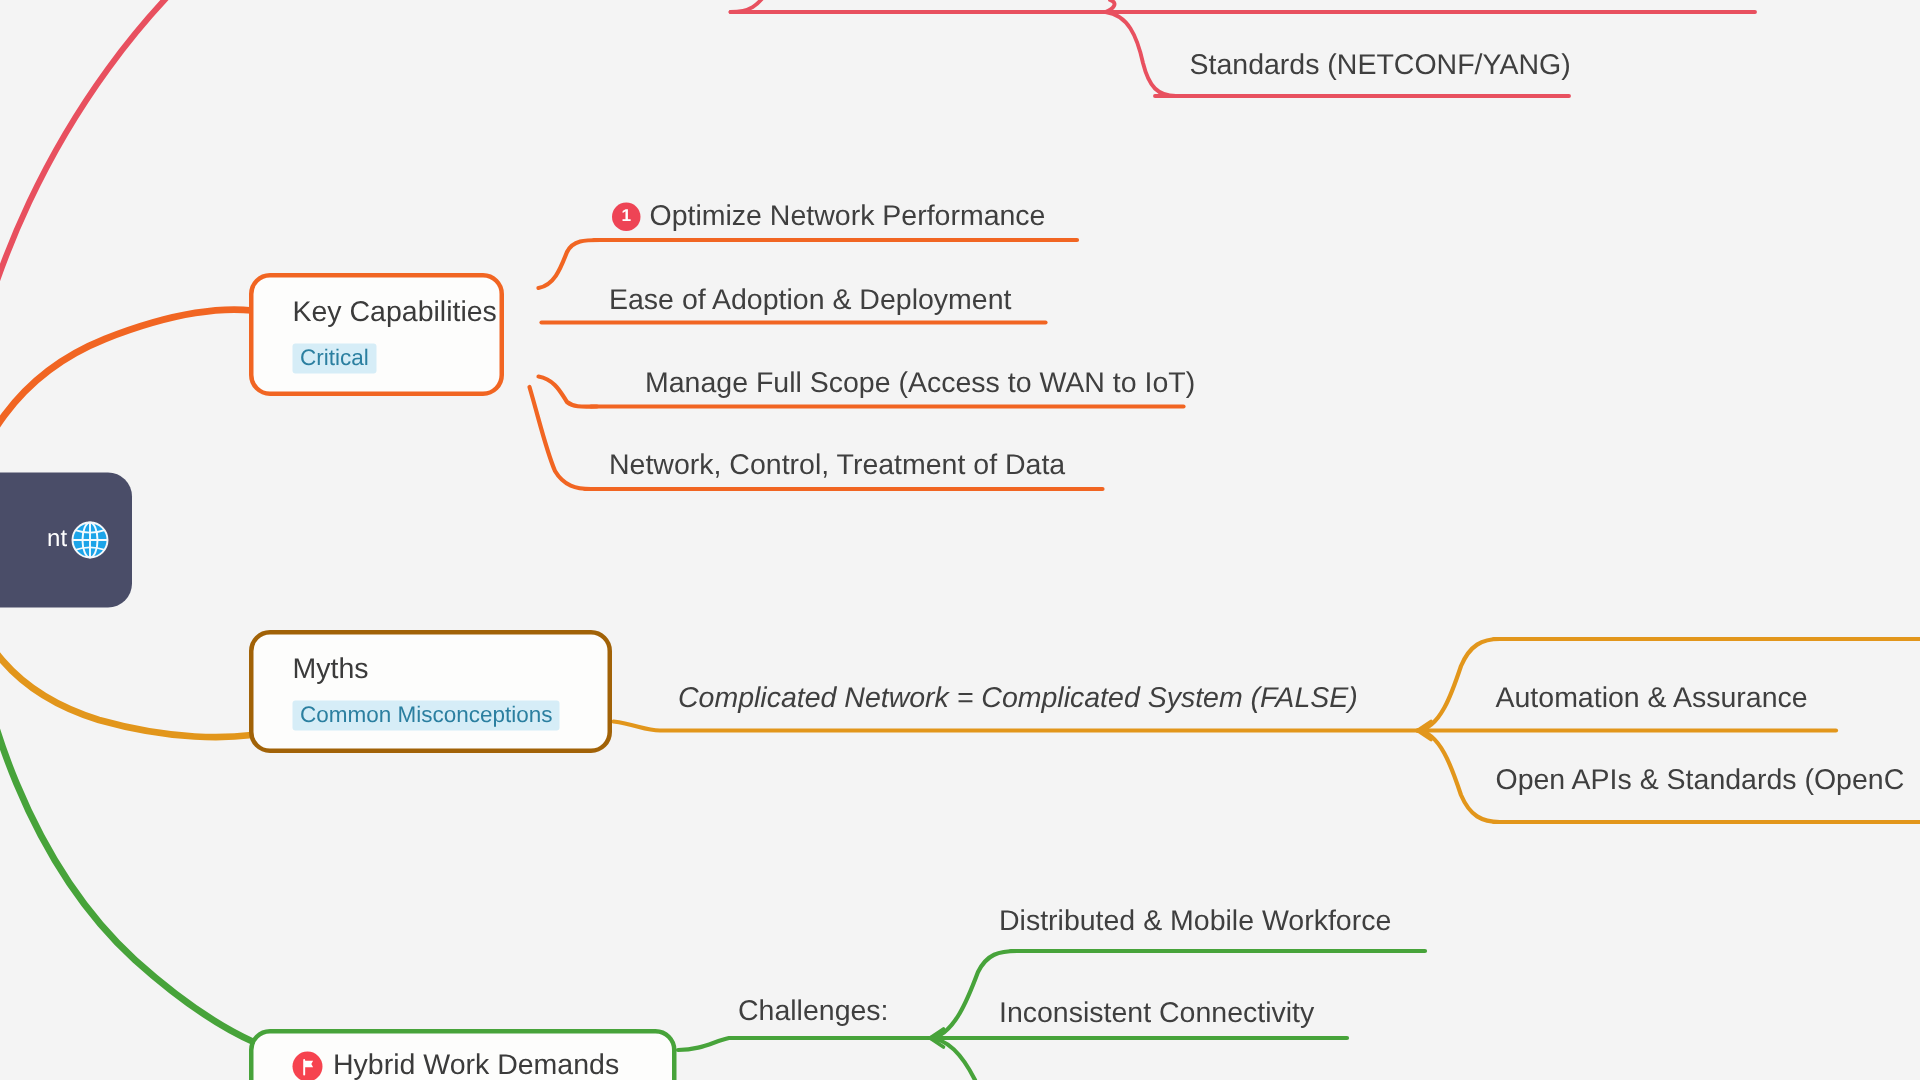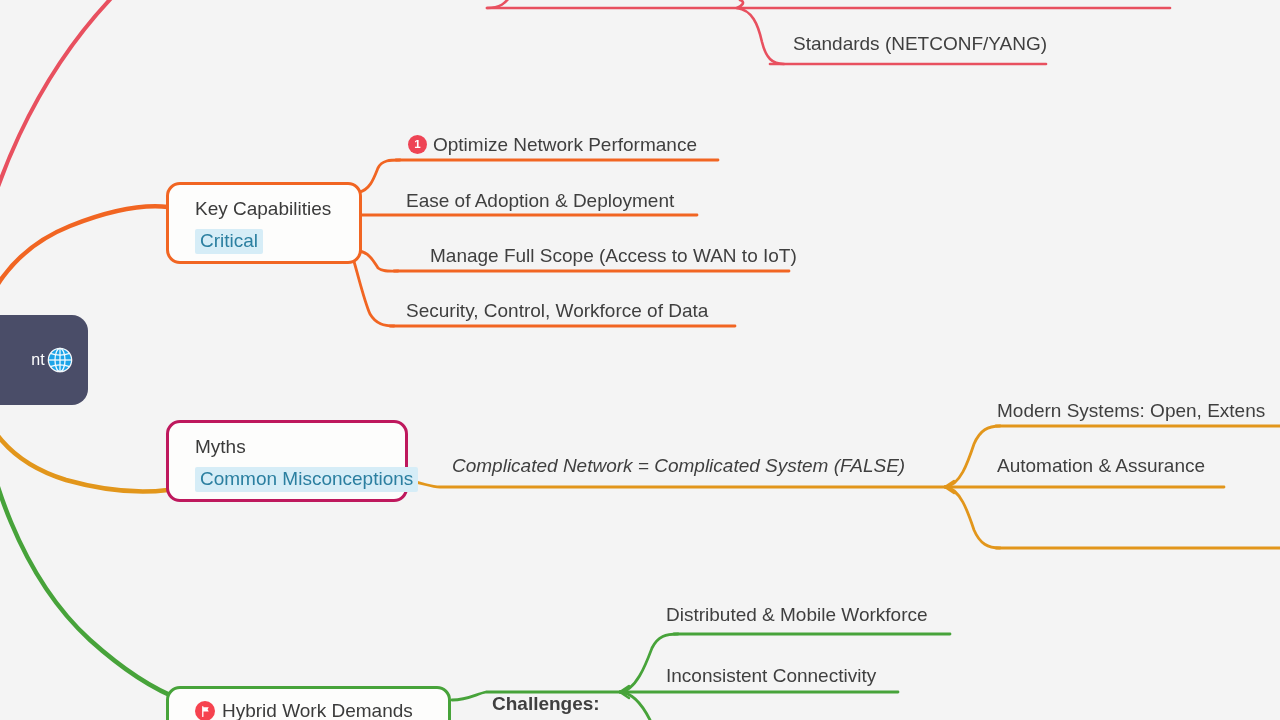--- a/index.html
+++ b/index.html
@@ -60,27 +60,27 @@
     font-size: 19px;
     color: #3b3b3b;
     white-space: nowrap;
     line-height: 1.1;
   }
   .node-tag {
     display: inline-block;
     margin-top: 9px;
     background: #d6edf7;
     color: #2b7fa0;
-    font-size: 19px;
+    font-size: 15px;
     padding: 1px 5px 2px 5px;
     border-radius: 2px;
     white-space: nowrap;
   }
   .box-orange { border: 3px solid #f16522; }
-  .box-amber  { border: 3px solid #be185d; }
+  .box-amber  { border: 3px solid #a16207; }
   .box-green  { border: 3px solid #47a33a; }
 
   
   .leaf {
     position: absolute;
     font-size: 19px;
     color: #3f3f3f;
     white-space: nowrap;
     line-height: 1;
     display: flex;
@@ -182,59 +182,59 @@
           <path d="M 3.6 6.4 Q 12 9.2 20.4 6.4"></path>
           <path d="M 3.6 17.6 Q 12 14.8 20.4 17.6"></path>
           <line x1="12" y1="2" x2="12" y2="22"></line>
         </g>
       </svg>
     </span>
   </div>
 
   <div class="leaf-plain" style="left:793px; top:33px;">Standards (NETCONF/YANG)</div>
 
-  <div class="node-box box-orange" style="left:166px; top:182px; width:196px; height:82px;">
+  <div class="node-box box-orange" style="left:166px; top:182px; width:170px; height:82px;">
     <div class="node-title">Key Capabilities</div>
     <span class="node-tag">Critical</span>
   </div>
 
   <div class="leaf" style="left:408px; top:135px;">
     <span class="num-badge">1</span>
     <span>Optimize Network Performance</span>
   </div>
 
   <div class="leaf-plain" style="left:406px; top:190px;">Ease of Adoption &amp; Deployment</div>
 
   <div class="leaf-plain" style="left:406px; top:245px;margin-left:24px;">Manage Full Scope (Access to WAN to IoT)</div>
 
-  <div class="leaf-plain" style="left:406px; top:300px;">Security, Control, Workforce of Data</div>
+  <div class="leaf-plain" style="left:406px; top:300px;">Network, Control, Treatment of Data</div>
 
   <div class="node-box box-amber" style="left:166px; top:420px; width:242px; height:82px;">
     <div class="node-title">Myths</div>
     <span class="node-tag">Common Misconceptions</span>
   </div>
 
   <div class="leaf-plain" style="left:452px; top:455px;font-style:italic;">Complicated Network = Complicated System (FALSE)</div>
 
-  <div class="leaf-plain" style="left:997px; top:400px;">Modern Systems: Open, Extens</div>
 
   <div class="leaf-plain" style="left:997px; top:455px;">Automation &amp; Assurance</div>
 
+  <div class="leaf-plain" style="left:997px; top:510px;">Open APIs &amp; Standards (OpenC</div>
 
   <div class="node-box box-green" style="left:166px; top:686px; width:285px; height:82px; padding-top:12px;">
     <div class="node-title" style="display:flex; align-items:center; gap:7px;">
       <span class="flag-badge">
         <svg width="13" height="13" viewBox="0 0 24 24" aria-hidden="true">
           <path d="M7 3 v18" stroke="#ffffff" stroke-width="2.4" stroke-linecap="round" fill="none"></path>
           <path d="M7 4 h11 l-2.2 4 2.2 4 H7 z" fill="#ffffff"></path>
         </svg>
       </span>
       <span>Hybrid Work Demands</span>
     </div>
   </div>
 
-  <div class="leaf-plain" style="left:492px; top:693px;font-weight:bold;">Challenges:</div>
+  <div class="leaf-plain" style="left:492px; top:664px;">Challenges:</div>
 
   <div class="leaf-plain" style="left:666px; top:604px;">Distributed &amp; Mobile Workforce</div>
 
   <div class="leaf-plain" style="left:666px; top:665px;">Inconsistent Connectivity</div>
 
 </div>
 
 </body></html>

